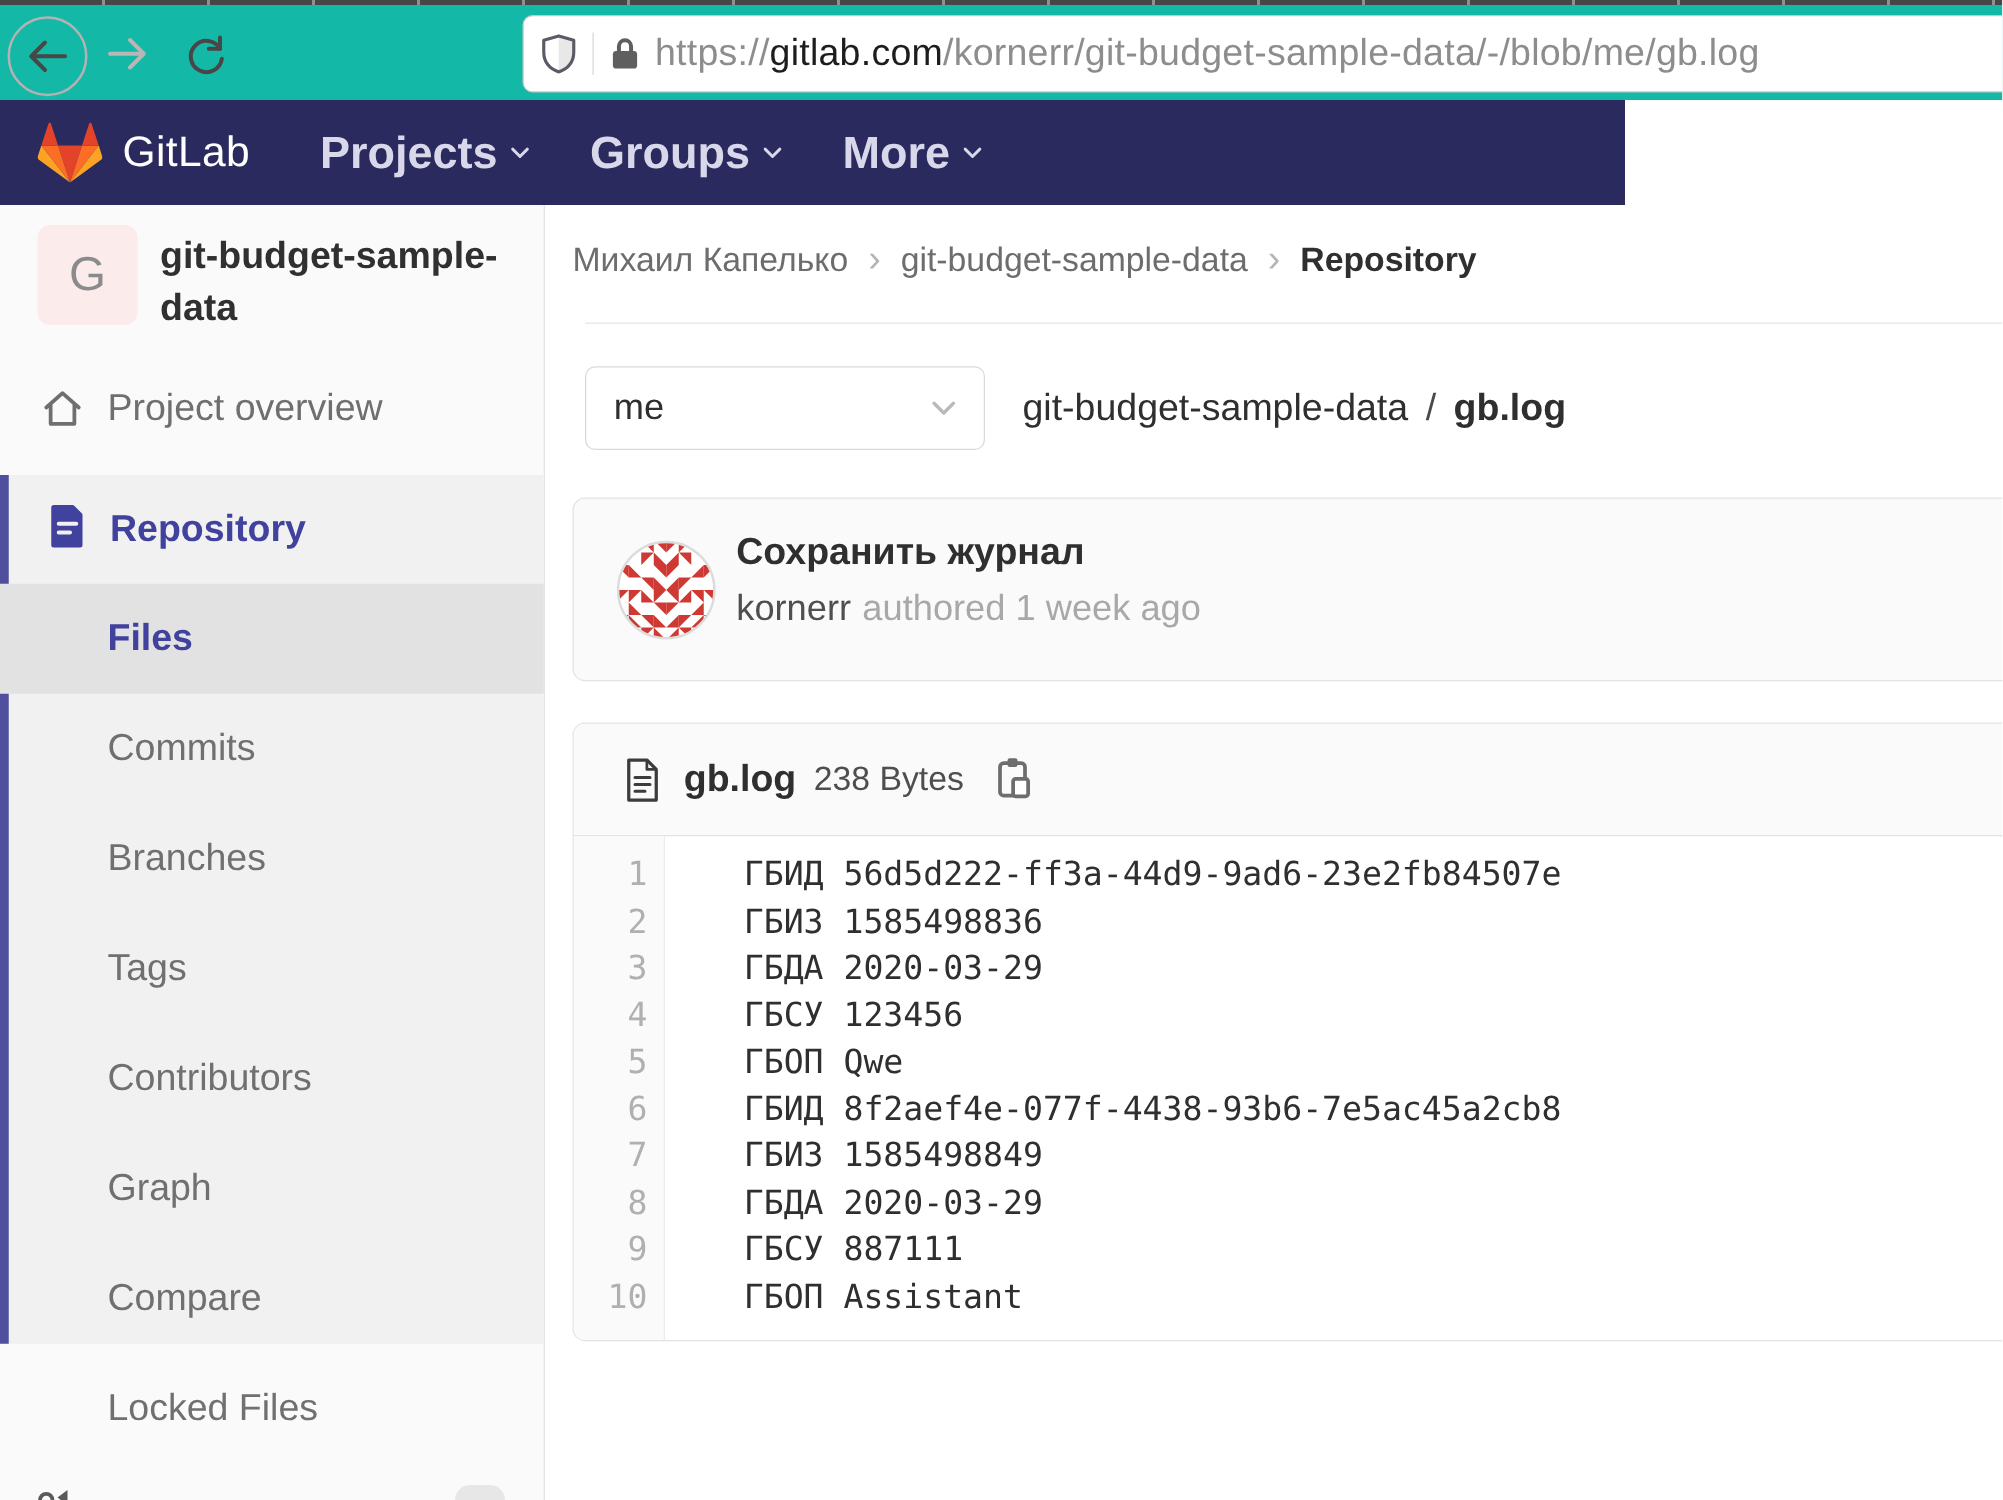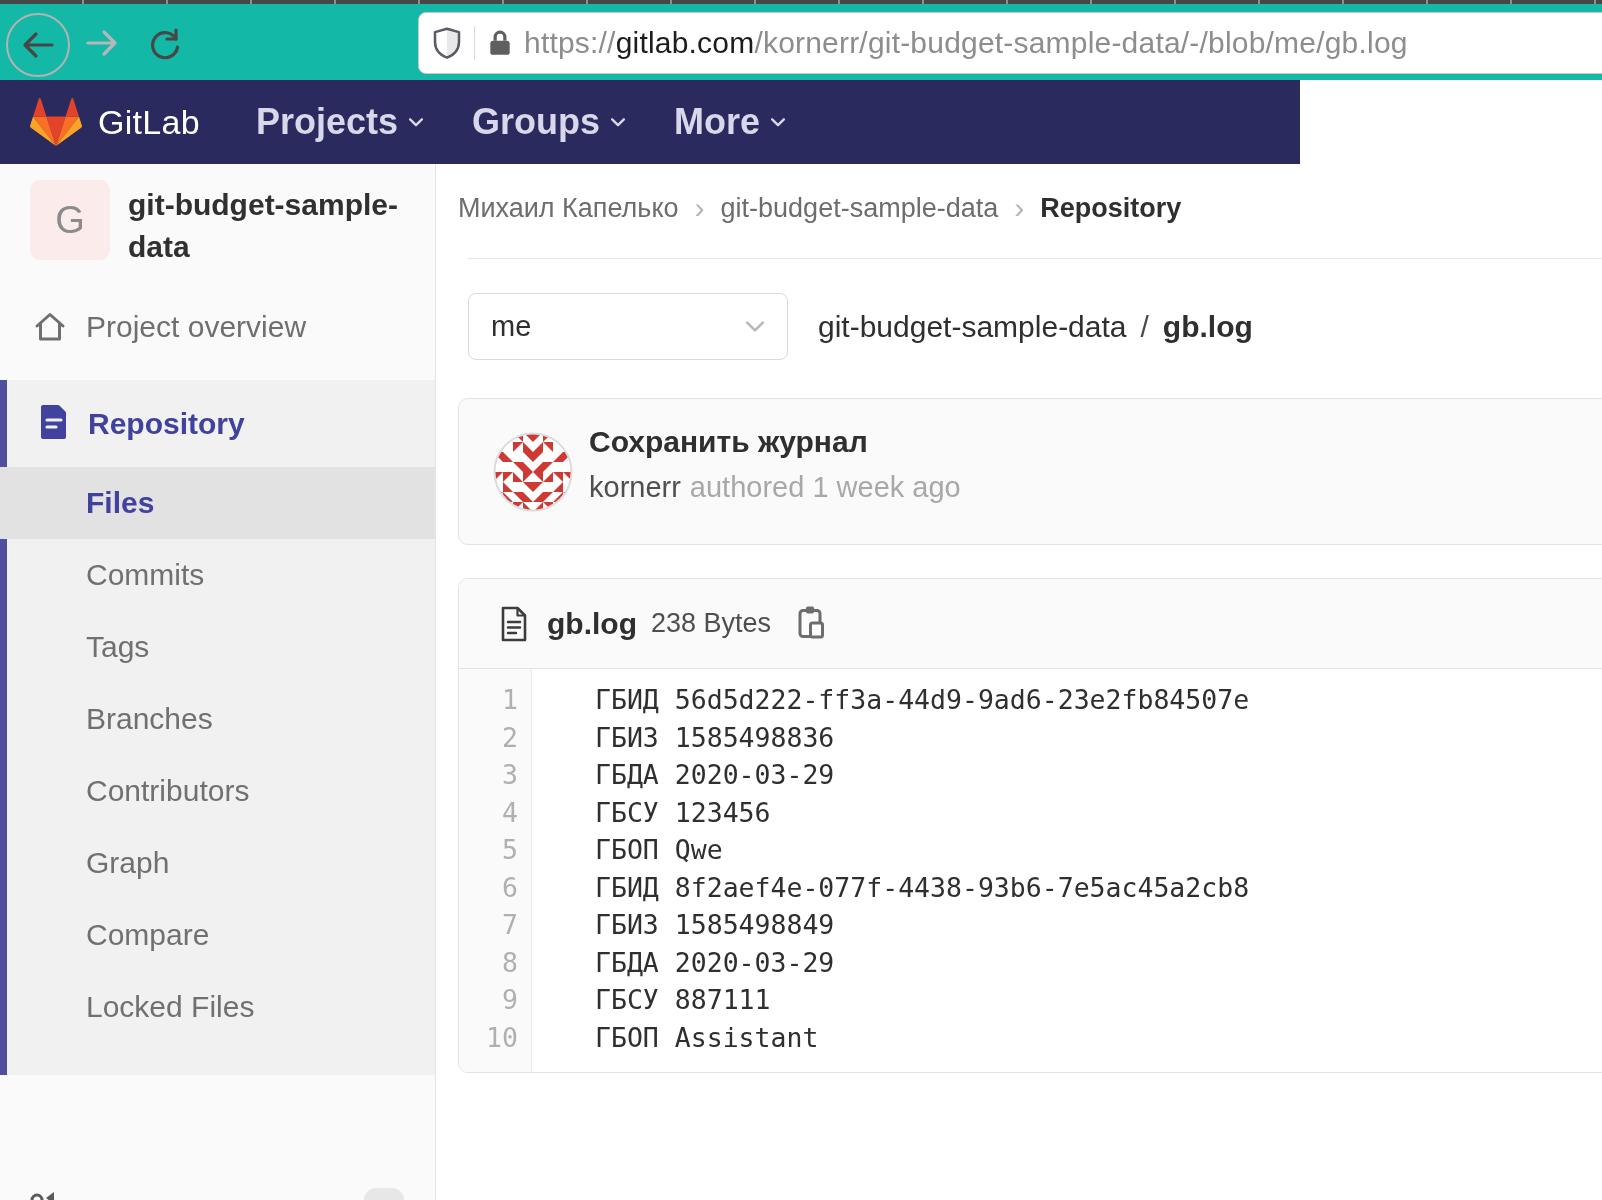--- a/index.html
+++ b/index.html
@@ -37,21 +37,21 @@
   .ovrow{left:0;top:136px;width:436px;height:54px;}
   .ovrow .ic{position:absolute;left:32px;top:10px;}
   .ovrow .lbl{position:absolute;left:86px;top:10px;font-size:30px;color:#6f6f6f;}
 
   .reposec{left:0;top:216px;width:435px;height:695px;background:#f1f1f1;}
   .accent{position:absolute;left:0;top:0;width:7px;height:100%;background:#4f4f9e;}
   .reporow{position:absolute;left:0;top:0;width:435px;height:87px;display:flex;align-items:center;}
   .reporow .ic{margin-left:38px;}
   .reporow .lbl{margin-left:18px;font-size:30px;font-weight:700;color:#41419e;}
   .subitems{position:absolute;left:0;top:87px;width:435px;margin:0;padding:0;list-style:none;}
-  .subitems li{height:72px;display:flex;align-items:center;padding-left:86px;font-size:30px;color:#707070;cursor:pointer;}
+  .subitems li{height:88px;display:flex;align-items:center;padding-left:86px;font-size:30px;color:#707070;cursor:pointer;}
   .subitems li.active{background:#e2e2e2;color:#41419e;font-weight:700;}
 
   .issuesrow{left:0;top:912px;width:435px;height:50px;}
   .issuesrow .ic{position:absolute;left:34px;top:8px;}
   .issuesrow .lbl{position:absolute;left:86px;top:7px;font-size:30px;color:#6f6f6f;}
   .badge{position:absolute;left:364px;top:6px;min-width:40px;height:34px;border-radius:17px;background:#e4e4e4;
          color:#707070;font-size:24px;display:flex;align-items:center;justify-content:center;padding:0 6px;box-sizing:border-box;}
   .cutrow-ic{left:30px;top:1022px;width:30px;height:14px;overflow:hidden;}
   .cutrow-badge{left:364px;top:1024px;width:40px;height:12px;border-radius:20px 20px 0 0;background:#e7e7e7;}
 
@@ -177,22 +177,22 @@
           <svg width="32" height="36" viewBox="0 0 32 36">
             <path d="M5 1 h15 a2 2 0 0 1 1.4 .6 l6 6 a2 2 0 0 1 .6 1.4 v24 a2 2 0 0 1 -2 2 h-21 a2 2 0 0 1 -2 -2 v-30 a2 2 0 0 1 2 -2 z" fill="#41419e"></path>
             <path d="M9 16 h14 M9 23 h9" stroke="#f1f1f1" stroke-width="3.2" stroke-linecap="round"></path>
           </svg>
         </span>
         <span class="lbl">Repository</span>
       </div>
       <ul class="subitems">
         <li class="active">Files</li>
         <li>Commits</li>
+        <li>Branches</li>
         <li>Tags</li>
-        <li>Branches</li>
         <li>Contributors</li>
         <li>Graph</li>
         <li>Compare</li>
         <li>Locked Files</li>
       </ul>
     </div>
 
 
     <div class="abs cutrow-ic">
       <svg width="30" height="24" viewBox="0 0 30 24">

